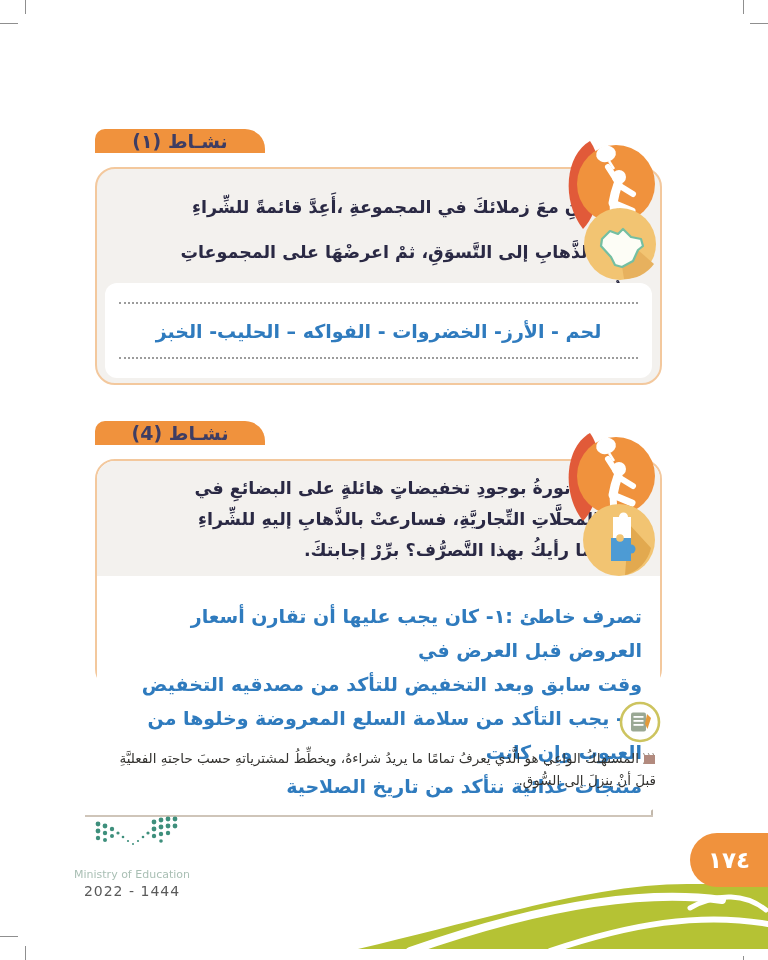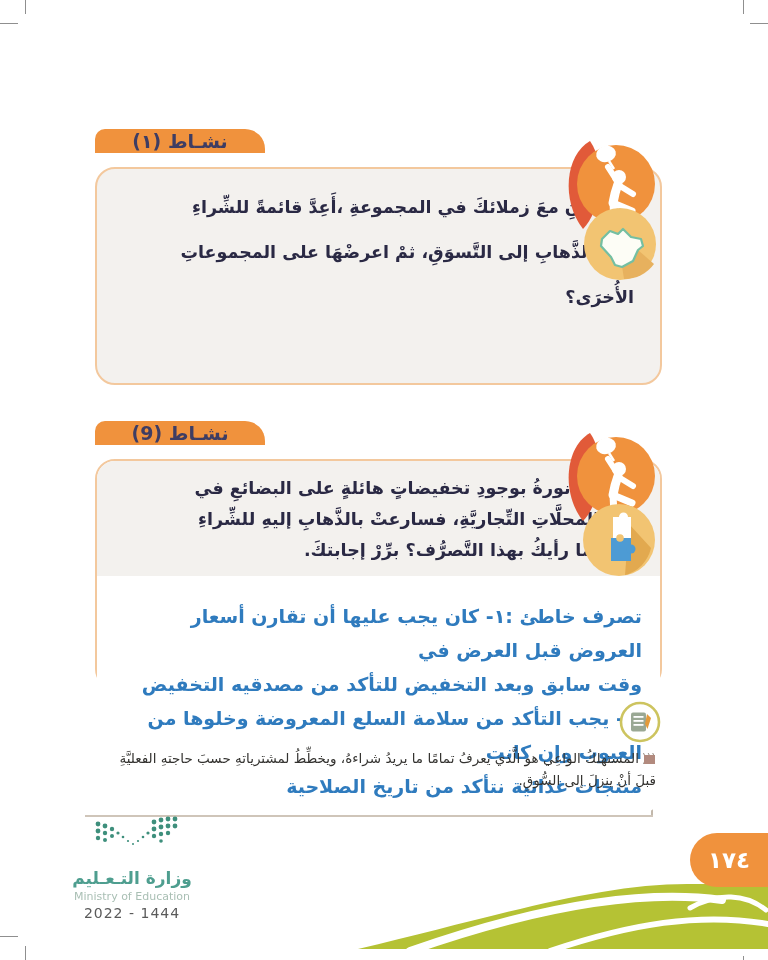--- a/index.html
+++ b/index.html
@@ -86,20 +86,25 @@
   <div class="crop h" style="left:750px;top:23px;"></div>
   <div class="crop v" style="left:25px;top:946px;"></div>
   <div class="crop h" style="left:0;top:936px;"></div>
   <div class="crop v" style="left:743px;top:946px;"></div>
   <div class="crop h" style="left:750px;top:936px;"></div>
 
   <div class="tab" style="top:129px;">نشـاط (١)</div>
 
   <div class="actbox" style="top:167px;height:218px;">
     <div class="question q1">بالتعاونِ معَ زملائكَ في المجموعةِ ،أَعِدَّ قائمةً للشِّراءِ قبلَ الذَّهابِ إلى التَّسوَقِ، ثمْ اعرضْهَا على المجموعاتِ الأُخرَى؟</div>
+    <div class="answer-box">
+      <div class="dotline"></div>
+      <div class="blue-ans">لحم - الأرز- الخضروات - الفواكه – الحليب- الخبز</div>
+      <div class="dotline"></div>
+    </div>
   </div>
 
   <div class="badge" style="left:557px;top:137px;width:98px;height:98px;">
     <svg width="98" height="98" viewBox="0 0 98 98">
       <path d="M33 4 C8 18 4 64 26 92 C44 74 50 28 33 4 Z" fill="#E15A39"></path>
       <circle cx="59" cy="47" r="39" fill="#F0923D"></circle>
       <ellipse cx="49" cy="17" rx="10" ry="8" fill="#fff" transform="rotate(-15 49 17)"></ellipse>
       <path d="M52 24 L57 32" stroke="#fff" stroke-width="2.5" fill="none"></path>
       <circle cx="62" cy="40" r="7" fill="#fff"></circle>
       <path d="M61 47 C58 55 57 60 56 66" stroke="#fff" stroke-width="9" stroke-linecap="round" fill="none"></path>
@@ -110,21 +115,21 @@
     </svg>
   </div>
   <div class="badge" style="left:584px;top:208px;width:72px;height:72px;">
     <svg width="72" height="72" viewBox="0 0 72 72">
       <circle cx="36" cy="36" r="36" fill="#F2C472"></circle>
       <path d="M54 42 L70 56 A36 36 0 0 1 40 71 L38 58 Z" fill="#E7B15E"></path>
       <path d="M18 31 L26 23 L34 26 L39 21 L47 29 L57 31 L59 38 L54 42 L49 53 L38 59 L31 57 L27 49 L17 38 Z" fill="#FDFDF6" stroke="#74BFA2" stroke-width="2.2" stroke-linejoin="round"></path>
     </svg>
   </div>
 
-  <div class="tab" style="top:421px;">نشـاط (9)</div>
+  <div class="tab" style="top:421px;">نشـاط (4)</div>
 
   <div class="actbox actbox2" style="top:459px;height:230px;">
     <div class="question q2area">سمعتْ نورةُ بوجودِ تخفيضاتٍ هائلةٍ على البضائعِ في أحدِ المحلَّاتِ التِّجاريَّةِ، فسارعتْ بالذَّهابِ إليهِ للشِّراءِ منه، ما رأيكُ بهذا التَّصرُّف؟ برِّرْ إجابتكَ.</div>
     <div class="a2area">تصرف خاطئ :١- كان يجب عليها أن تقارن أسعار العروض قبل العرض في
 وقت سابق وبعد التخفيض للتأكد من مصدقيه التخفيض
 ٢ - يجب التأكد من سلامة السلع المعروضة وخلوها من العيوب وإن كانت
 منتجات غذائية نتأكد من تاريخ الصلاحية</div>
   </div>
 
   <div class="badge" style="left:557px;top:429px;width:98px;height:98px;">
@@ -192,21 +197,20 @@
         <circle cx="102" cy="13" r="2.4"></circle>
           <circle cx="109" cy="11" r="2.4"></circle>
           <circle cx="116" cy="10" r="2.4"></circle>
           <circle cx="123" cy="10" r="2.4"></circle>
         <circle cx="102" cy="20" r="2.2"></circle>
           <circle cx="109" cy="18" r="2.2"></circle>
           <circle cx="116" cy="17" r="2.2"></circle>
         <circle cx="109" cy="25" r="1.8"></circle>
       </g>
     </svg>
-    <div class="ar">وزارة التـعـليم</div>
     <div class="en">Ministry of Education</div>
     <div class="yr">2022 - 1444</div>
   </div>
 
   <div class="pagenum">١٧٤</div>
 
   <div class="swoosh">
     <svg width="518" height="100" viewBox="0 0 518 100">
       <path d="M108 93 C240 62 350 26 445 28 C480 29 500 20 518 12 L518 93 Z" fill="#B5C234"></path>
       <path d="M160 95 C300 46 400 34 472 44" stroke="#ffffff" stroke-width="8" fill="none" stroke-linecap="round"></path>

